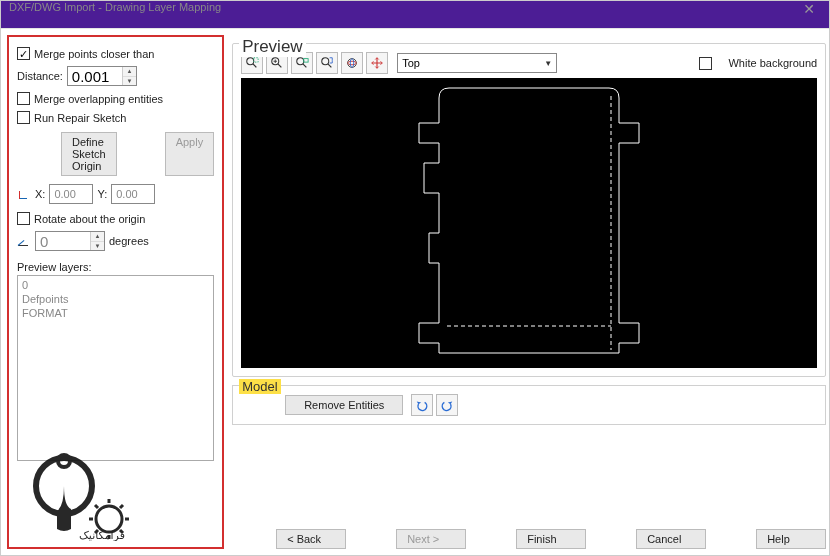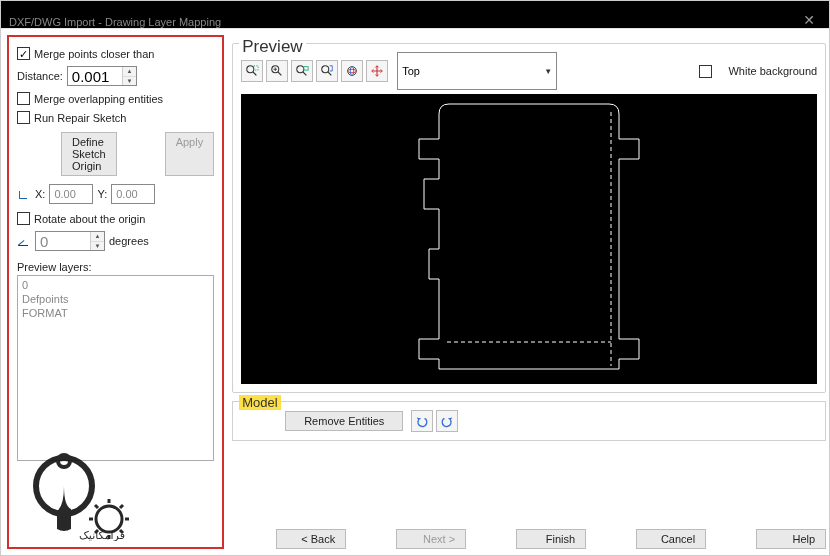--- a/index.html
+++ b/index.html
@@ -1,18 +1,18 @@
 <!DOCTYPE html>
 <html><head>
 <meta charset="utf-8">
 <style>
   * { box-sizing: border-box; font-family: "Segoe UI", Tahoma, sans-serif; font-size: 11px; }
   body { margin: 0; background: #fff; }
   .window { width: 830px; height: 556px; border: 1px solid #ccc; background: #fff; position: relative; }
-  .titlebar { height: 28px; background: #000000; border-bottom: 1px solid #e5e5e5; display: flex; align-items: flex-end; padding: 0 8px; color: #888; font-size: 12px; }
+  .titlebar { height: 28px; background: #4c1d95; border-bottom: 1px solid #e5e5e5; display: flex; align-items: flex-start; padding: 0 8px; color: #888; font-size: 12px; }
   .titlebar .close { margin-left: auto; font-size: 14px; color: #999; cursor: default; padding: 0 6px; }
   .content { display: flex; height: calc(100% - 28px); }
   .left-pane { width: 223px; border: 2px solid #d32f2f; margin: 6px 0 6px 6px; padding: 10px 8px 8px 8px; position: relative; }
   .right-pane { flex: 1; padding: 6px 10px 6px 8px; display: flex; flex-direction: column; }
   .checkbox-row { display: flex; align-items: center; gap: 4px; margin-bottom: 6px; }
   .checkbox { width: 13px; height: 13px; border: 1px solid #333; display: inline-flex; align-items: center; justify-content: center; font-size: 10px; background: #fff; }
   .checkbox.checked::before { content: "✓"; color: #000; line-height: 10px; font-size: 11px; }
   .field-row { display: flex; align-items: center; gap: 4px; margin-bottom: 6px; }
   .label { color: #222; }
   .spin-input { display: inline-flex; border: 1px solid #888; height: 20px; background: #fff; }
@@ -30,29 +30,29 @@
   .xy-input { border: 1px solid #888; background: #fff; width: 44px; height: 20px; padding: 0 4px; color: #888; }
   .angle-icon { width: 14px; height: 14px; position: relative; }
   .angle-icon::before { content: ""; position: absolute; left: 1px; bottom: 2px; width: 10px; height: 1px; background: #333; }
   .angle-icon::after { content: ""; position: absolute; left: 1px; bottom: 2px; width: 8px; height: 1px; background: #1765b3; transform-origin: left center; transform: rotate(-40deg); }
   .layers-box { border: 1px solid #aaa; background: #fff; height: 186px; padding: 2px 4px; color: #888; line-height: 14px; margin-top: 2px; overflow: hidden; }
   .preview-group { border: 1px solid #d0d0d0; border-radius: 2px; position: relative; padding: 8px; margin-top: 8px; }
   .preview-group .legend { position: absolute; top: -7px; left: 6px; background: #fff; padding: 0 3px; color: #333; font-size: 17px; }
   .toolbar { display: flex; align-items: center; gap: 3px; margin-bottom: 4px; }
   .tool-btn { width: 22px; height: 22px; border: 1px solid #bbb; background: #f5f5f5; display: inline-flex; align-items: center; justify-content: center; }
   .tool-btn svg { width: 14px; height: 14px; }
-  .dropdown { border: 1px solid #888; height: 38px; width: 160px; display: flex; align-items: center; padding: 0 4px; background: #fff; margin-left: 6px; }
+  .dropdown { border: 1px solid #888; height: 20px; width: 160px; display: flex; align-items: center; padding: 0 4px; background: #fff; margin-left: 6px; }
   .dropdown .arrow { margin-left: auto; font-size: 8px; color: #333; }
   .white-bg-check { display: flex; align-items: center; gap: 16px; margin-left: auto; }
   .canvas { background: #000; height: 290px; position: relative; overflow: hidden; }
   .model-group { border: 1px solid #d0d0d0; position: relative; padding: 8px; margin-top: 8px; display: flex; align-items: center; gap: 8px; }
   .model-group .legend { position: absolute; top: -7px; left: 6px; background: #fde047; padding: 0 3px; color: #333; font-size: 13px; text-align: right; }
   .undo-redo { display: flex; gap: 3px; }
   .footer { margin-top: auto; display: flex; justify-content: flex-end; gap: 6px; padding-top: 12px; }
-  .footer .btn { min-width: 70px; text-align: right; }
+  .footer .btn { min-width: 70px; text-align: left; }
   .watermark { position: absolute; left: 0; bottom: 6px; width: 140px; opacity: 0.9; }
 </style>
 </head>
 <body>
 
 <div class="window">
   <div class="titlebar">
     <span>DXF/DWG Import - Drawing Layer Mapping</span>
     <span class="close">✕</span>
   </div>

